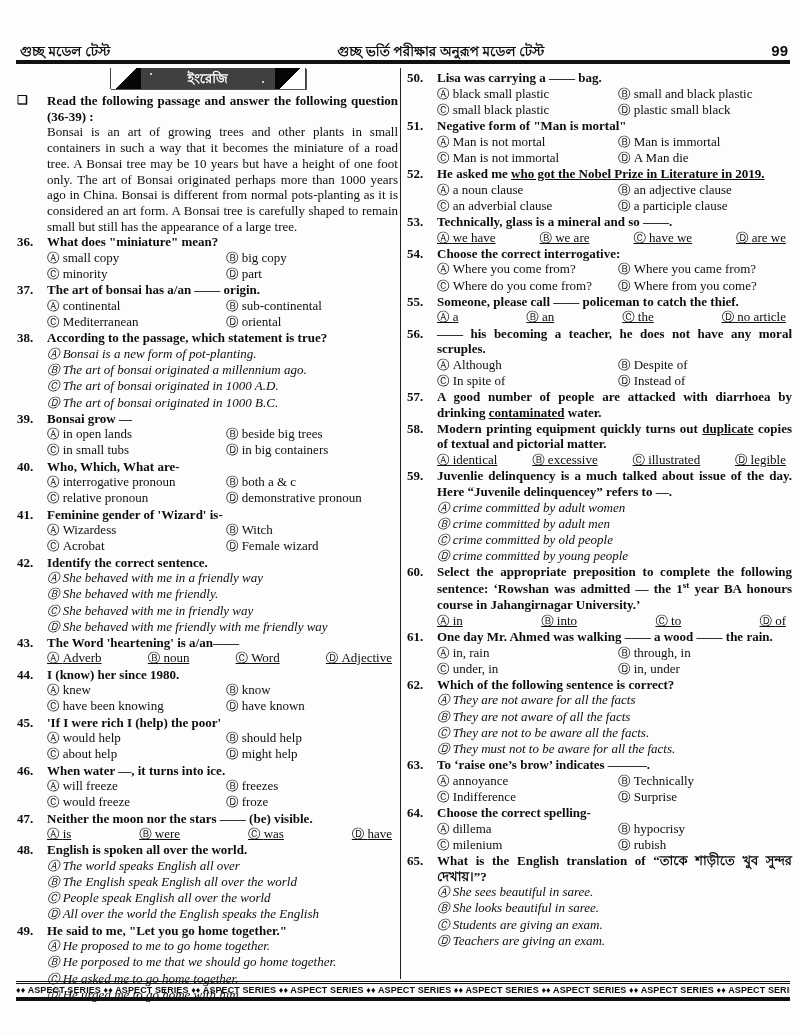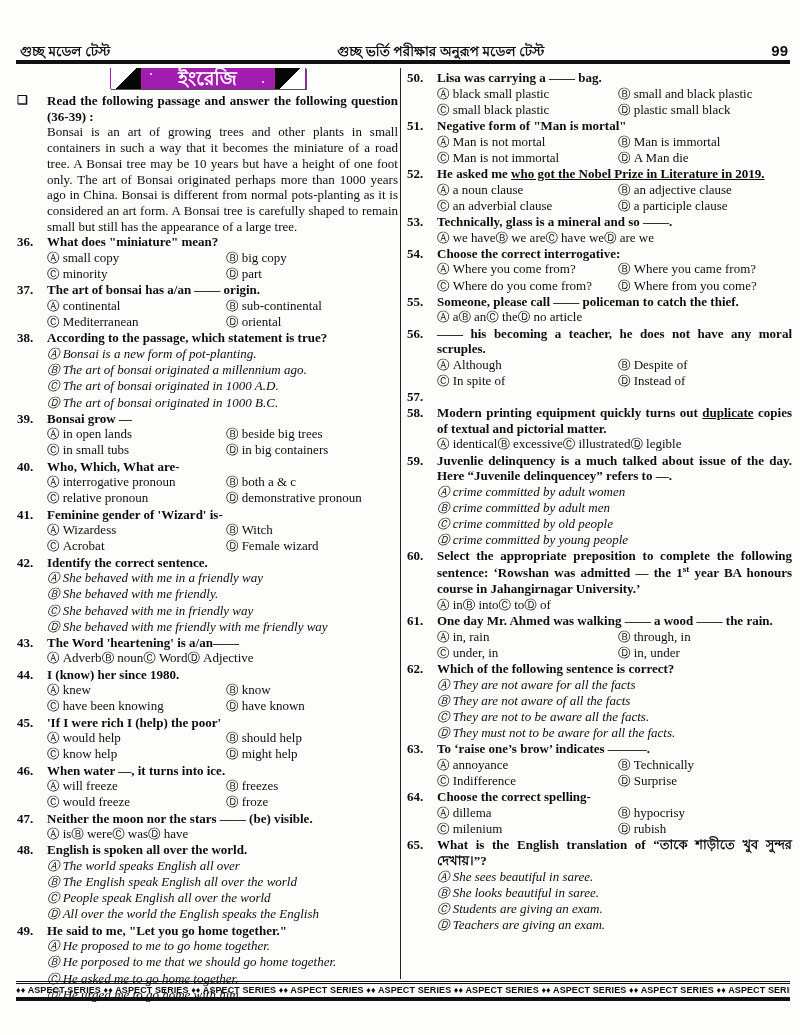--- a/index.html
+++ b/index.html
@@ -21,40 +21,40 @@
     position:absolute; top:60px; left:16px; right:10px; height:2px;
     border-top:3px solid #111; border-bottom:1px solid #111;
   }
   
   .vdivider { position:absolute; left:400px; top:68px; bottom:56px; width:1px; background:#222; }
   .col-left  { position:absolute; top:68px; left:17px;  width:381px; }
   .col-right { position:absolute; top:70px; left:407px; width:385px; }
   
   .banner {
     position:relative; width:196px; height:21px; margin:0 auto 4px auto;
-    background:#a21caf; color:#fff; text-align:center;
-    font-weight:bold; font-size:19px; line-height:21px;
+    background:#404040; color:#fff; text-align:center;
+    font-weight:bold; font-size:13px; line-height:21px;
     box-shadow:1px 1px 0 #555;
   }
   .banner .tri { position:absolute; top:0; width:30px; height:21px; }
   .banner .tri.l { left:1px;  background:linear-gradient(135deg,#fff 49%,#060606 50%); }
   .banner .tri.r { right:1px; background:linear-gradient(135deg,#060606 49%,#fff 50%); }
   .banner .dot { position:absolute; width:2px; height:2px; background:#fff; border-radius:50%; }
   
   .instruction { display:flex; font-weight:bold; text-align:justify; }
   .instruction .bullet { width:30px; flex-shrink:0; font-size:12px; }
   .passage { padding-left:30px; text-align:justify; }
   
   .q { display:flex; margin-top:0; }
   .qnum { width:30px; flex-shrink:0; font-weight:bold; }
   .qbody { flex:1; min-width:0; }
   .stem { font-weight:bold; text-align:justify; }
   .stem sup { font-size:9px; }
   .opts-grid { display:grid; grid-template-columns:51% 49%; }
-  .opts-inline { display:flex; padding-right:6px; }
+  .opts-inline { display:flex; justify-content:space-between; padding-right:6px;text-decoration:underline; }
   .opts-list .opt { display:block;font-style:italic; }
   .opt { white-space:normal; }
   .opt .letter { font-size:12.5px; }
   
   .footer { position:absolute; left:16px; right:10px; top:981px; }
   .footer .rule-top { height:3px; border-top:1px solid #111; border-bottom:1px solid #111; }
   .footer .ftext {
     text-align:center; font-family:"Liberation Sans", sans-serif;
     font-size:9px; font-weight:bold; letter-spacing:0.1px; padding:1px 0 1px 0;
     white-space:nowrap; overflow:hidden;
@@ -199,21 +199,21 @@
             </div>
           </div>
         </div>
         <div class="q">
           <span class="qnum">45.</span>
           <div class="qbody">
             <div class="stem">'If I were rich I (help) the poor'</div>
             <div class="opts-grid">
               <span class="opt"><span class="letter">Ⓐ </span><span>would help</span></span>
               <span class="opt"><span class="letter">Ⓑ </span><span>should help</span></span>
-              <span class="opt"><span class="letter">Ⓒ </span><span>know help</span></span>
+              <span class="opt"><span class="letter">Ⓒ </span><span>about help</span></span>
               <span class="opt"><span class="letter">Ⓓ </span><span>might help</span></span>
             </div>
           </div>
         </div>
         <div class="q">
           <span class="qnum">46.</span>
           <div class="qbody">
             <div class="stem">When water —, it turns into ice.</div>
             <div class="opts-grid">
               <span class="opt"><span class="letter">Ⓐ </span><span>will freeze</span></span>
@@ -344,20 +344,21 @@
               <span class="opt"><span class="letter">Ⓐ </span><span>Although</span></span>
               <span class="opt"><span class="letter">Ⓑ </span><span>Despite of</span></span>
               <span class="opt"><span class="letter">Ⓒ </span><span>In spite of</span></span>
               <span class="opt"><span class="letter">Ⓓ </span><span>Instead of</span></span>
             </div>
           </div>
         </div>
         <div class="q">
           <span class="qnum">57.</span>
           <div class="qbody">
+            <div class="stem">A good number of people are attacked with diarrhoea by drinking <u>contaminated</u> water.</div>
           </div>
         </div>
         <div class="q">
           <span class="qnum">58.</span>
           <div class="qbody">
             <div class="stem">Modern printing equipment quickly turns out <u>duplicate</u> copies of textual and pictorial matter.</div>
             <div class="opts-inline">
               <span class="opt"><span class="letter">Ⓐ </span><span>identical</span></span>
               <span class="opt"><span class="letter">Ⓑ </span><span>excessive</span></span>
               <span class="opt"><span class="letter">Ⓒ </span><span>illustrated</span></span>

